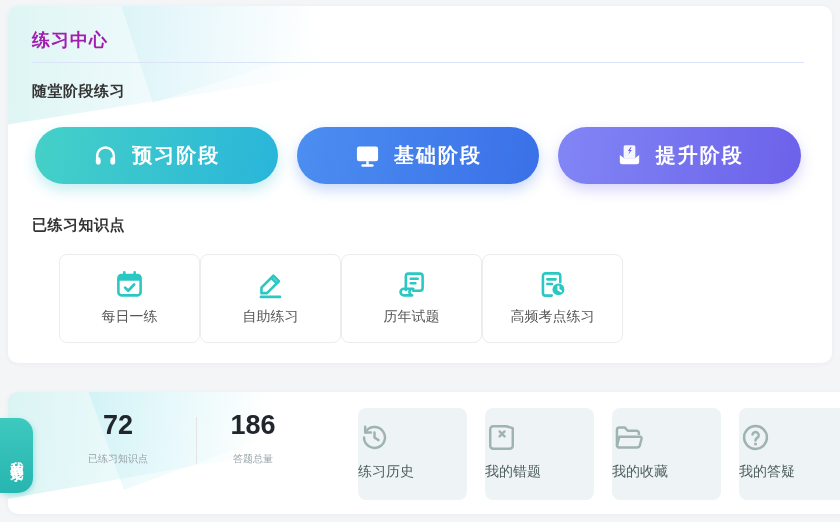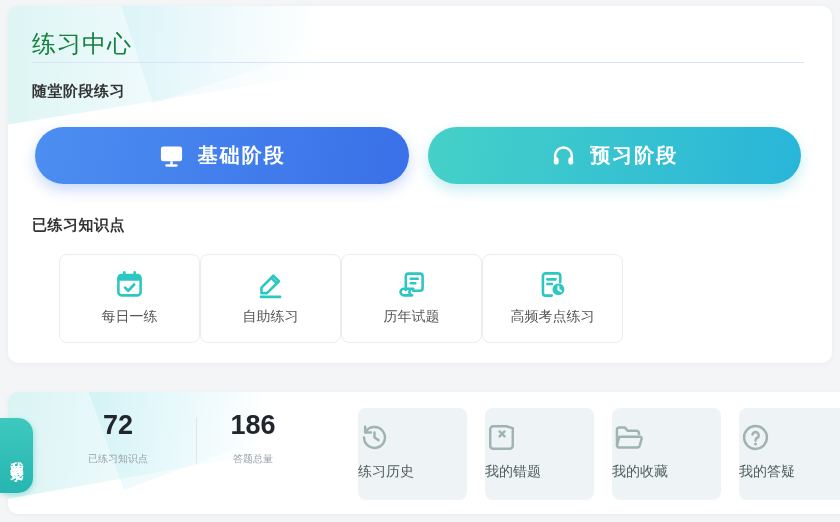--- a/index.html
+++ b/index.html
@@ -24,21 +24,21 @@
     background:linear-gradient(100deg, rgba(140,222,215,.40), rgba(190,232,245,.16) 55%, rgba(255,255,255,0) 80%);
     transform:rotate(-9deg);
   }
   .deco-top-b {
     left:120px; top:-60px; width:260px; height:120px;
     background:linear-gradient(115deg, rgba(170,230,240,.25), rgba(255,255,255,0) 70%);
     transform:rotate(-18deg);
   }
   .page-title {
     position:absolute; left:24px; top:22px;
-    font-size:24px; font-weight:normal; color:#15803d; letter-spacing:1px;
+    font-size:18px; font-weight:bold; color:#a21caf; letter-spacing:1px;
   }
   .title-divider {
     position:absolute; left:24px; right:28px; top:56px;
     height:1px; background:#d9e4f6;
   }
   .sec-heading {
     position:absolute; left:24px;
     font-size:15px; font-weight:bold; color:#333; letter-spacing:.5px;
   }
   .sec-heading.stage { top:76px; }
@@ -131,42 +131,52 @@
 <div class="card-top">
   <div class="deco deco-top-a"></div>
   <div class="deco deco-top-b"></div>
 
   <div class="page-title">练习中心</div>
   <div class="title-divider"></div>
 
   <div class="sec-heading stage">随堂阶段练习</div>
 
   <div class="stage-row">
+    <div class="stage-btn g-teal">
+      <span class="s-icon">
+        <svg viewBox="0 0 24 24" width="27" height="27">
+          <path d="M4.6 14.6v-2.4a7.4 7.4 0 0 1 14.8 0v2.4" fill="none" stroke="#fff" stroke-width="2.2" stroke-linecap="round"></path>
+          <rect x="3.4" y="13.6" width="4.3" height="6.6" rx="2.1" fill="#fff"></rect>
+          <rect x="16.3" y="13.6" width="4.3" height="6.6" rx="2.1" fill="#fff"></rect>
+        </svg>
+      </span>
+      <span>预习阶段</span>
+    </div>
+
     <div class="stage-btn g-blue">
       <span class="s-icon">
         <svg viewBox="0 0 24 24" width="27" height="27">
           <rect x="2.6" y="4" width="18.8" height="13.2" rx="2" fill="#fff"></rect>
           <path d="M12 17.2v3" stroke="#fff" stroke-width="2.2"></path>
           <path d="M7.6 20.9h8.8" stroke="#fff" stroke-width="2.2" stroke-linecap="round"></path>
         </svg>
       </span>
       <span>基础阶段</span>
     </div>
 
-    <div class="stage-btn g-teal">
+    <div class="stage-btn g-purple">
       <span class="s-icon">
         <svg viewBox="0 0 24 24" width="27" height="27">
-          <path d="M4.6 14.6v-2.4a7.4 7.4 0 0 1 14.8 0v2.4" fill="none" stroke="#fff" stroke-width="2.2" stroke-linecap="round"></path>
-          <rect x="3.4" y="13.6" width="4.3" height="6.6" rx="2.1" fill="#fff"></rect>
-          <rect x="16.3" y="13.6" width="4.3" height="6.6" rx="2.1" fill="#fff"></rect>
-        </svg>
-      </span>
-      <span>预习阶段</span>
-    </div>
-
+          <rect x="6.8" y="2.8" width="10.4" height="12" rx="1.4" fill="#fff" opacity=".92"></rect>
+          <path d="M12.9 4.6l-2.3 3.5h1.6l-1.2 3 3.1-3.9h-1.7l1.5-2.6z" fill="#6c61ea"></path>
+          <path d="M3.4 11.6l4.2 3h8.8l4.2-3v6.2a2 2 0 0 1-2 2H5.4a2 2 0 0 1-2-2z" fill="#fff"></path>
+        </svg>
+      </span>
+      <span>提升阶段</span>
+    </div>
   </div>
 
   <div class="sec-heading selfhelp">已练习知识点</div>
 
   <div class="cards-row">
     <div class="practice-card">
       <span class="c-icon">
         <svg viewBox="0 0 24 24" width="31" height="31">
           <rect x="3.4" y="4.6" width="17.2" height="15.8" rx="2.4" fill="none" stroke="#2bc7c3" stroke-width="2"></rect>
           <path d="M3.4 7a2.4 2.4 0 0 1 2.4-2.4h12.4A2.4 2.4 0 0 1 20.6 7v2H3.4z" fill="#2bc7c3"></path>

